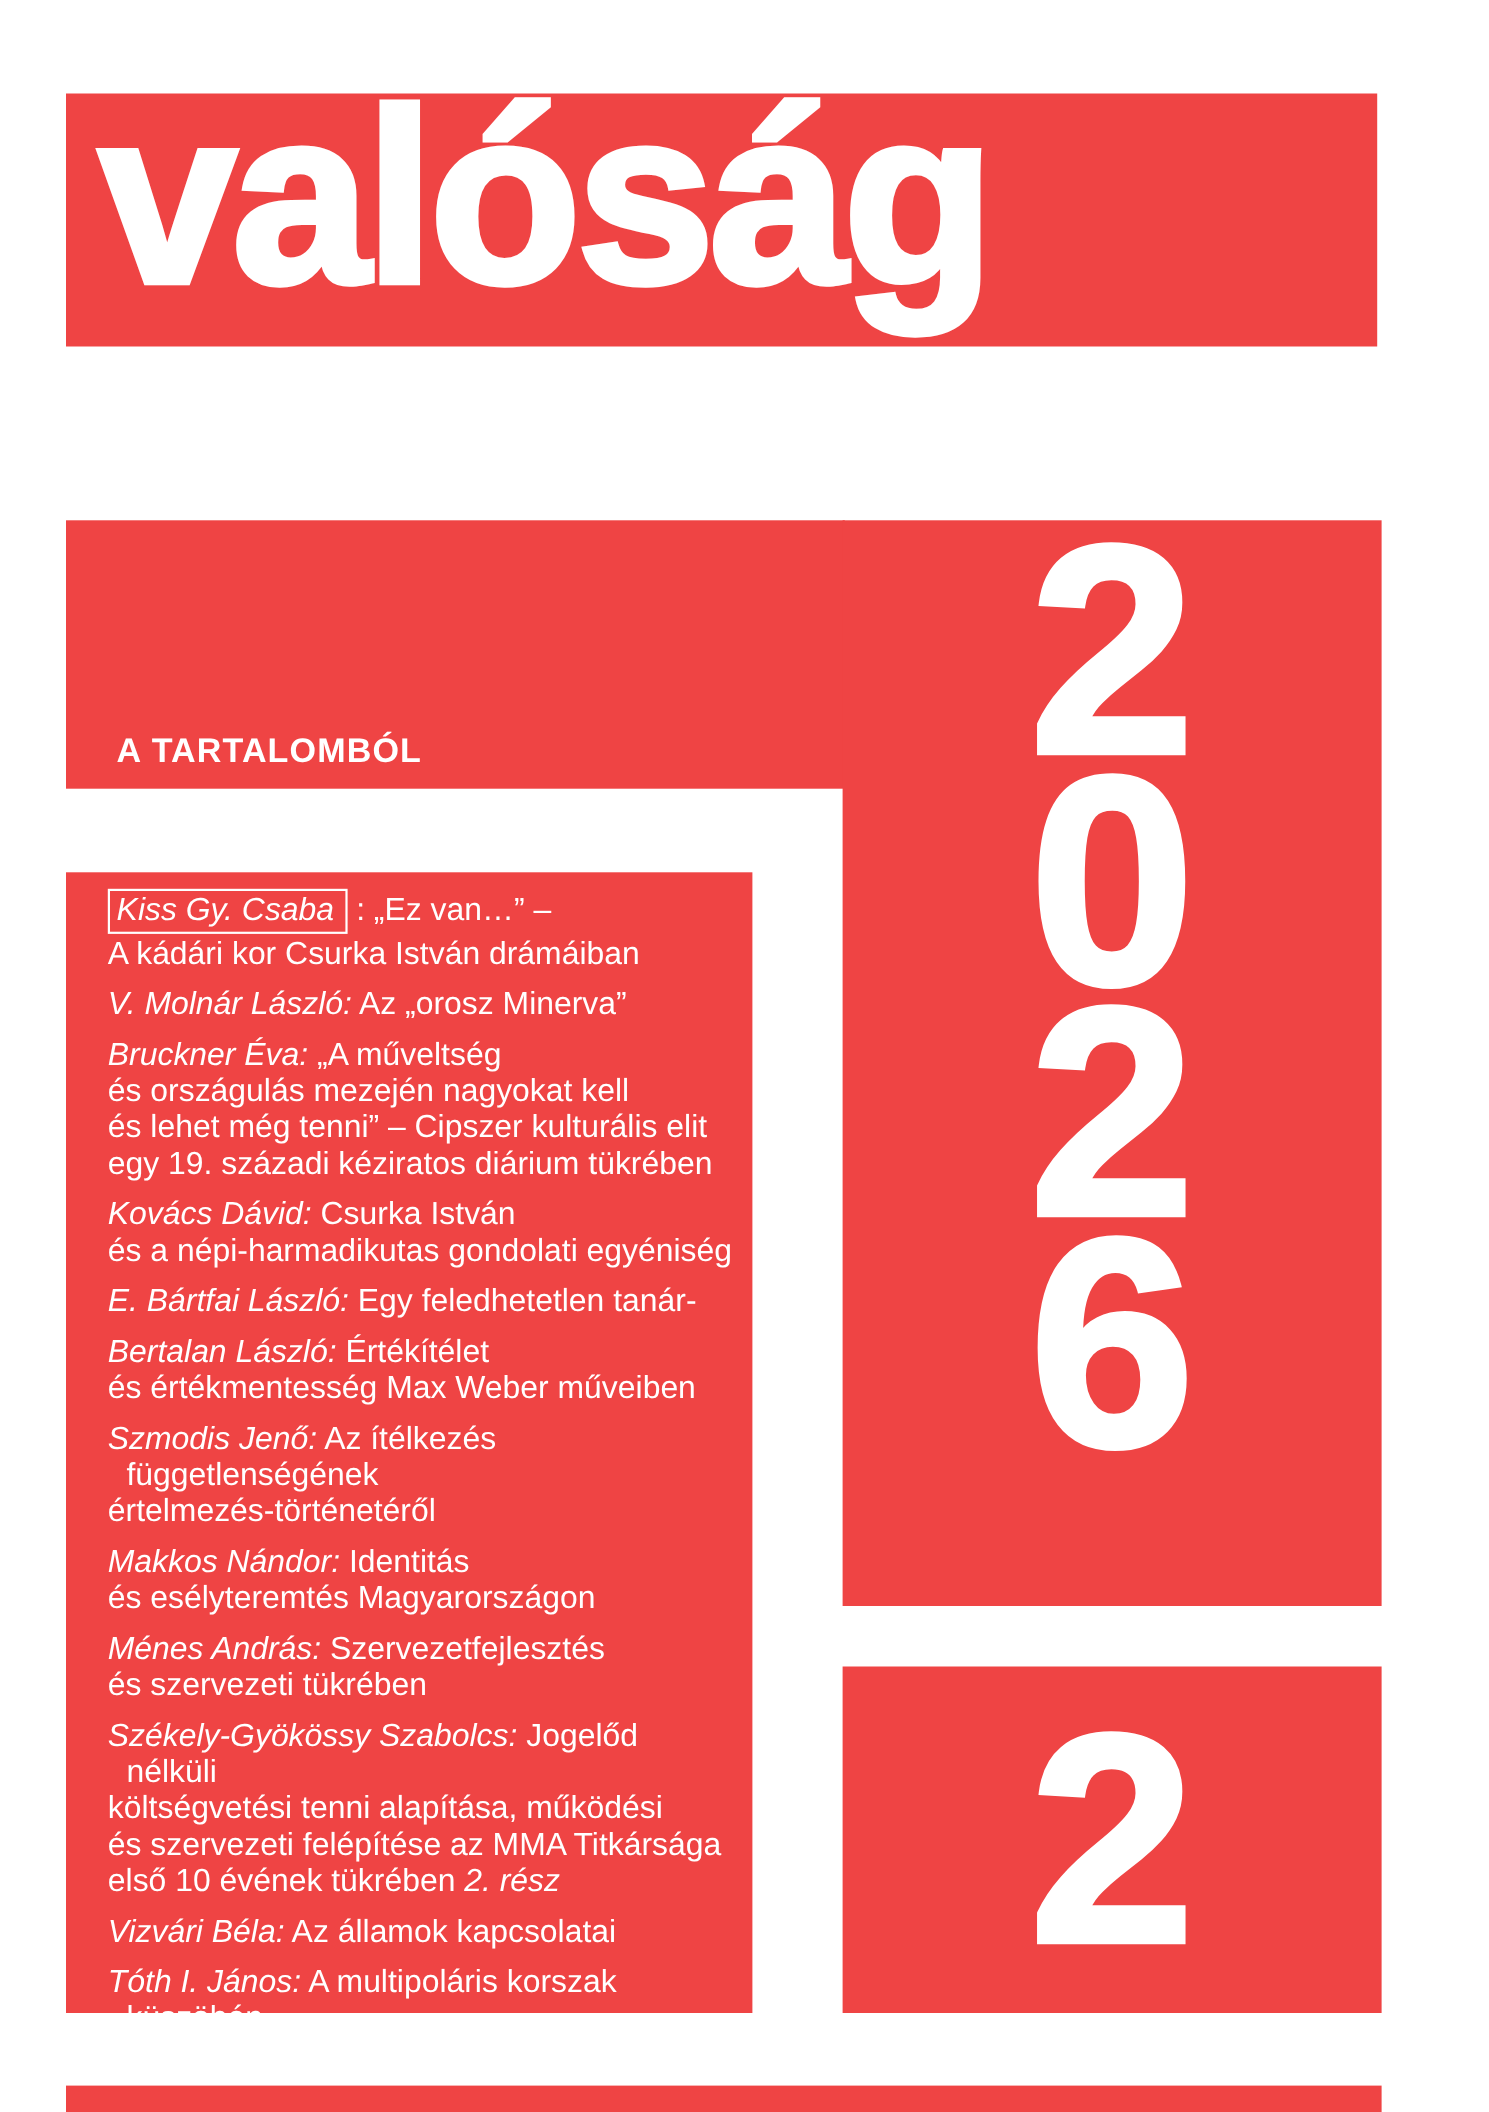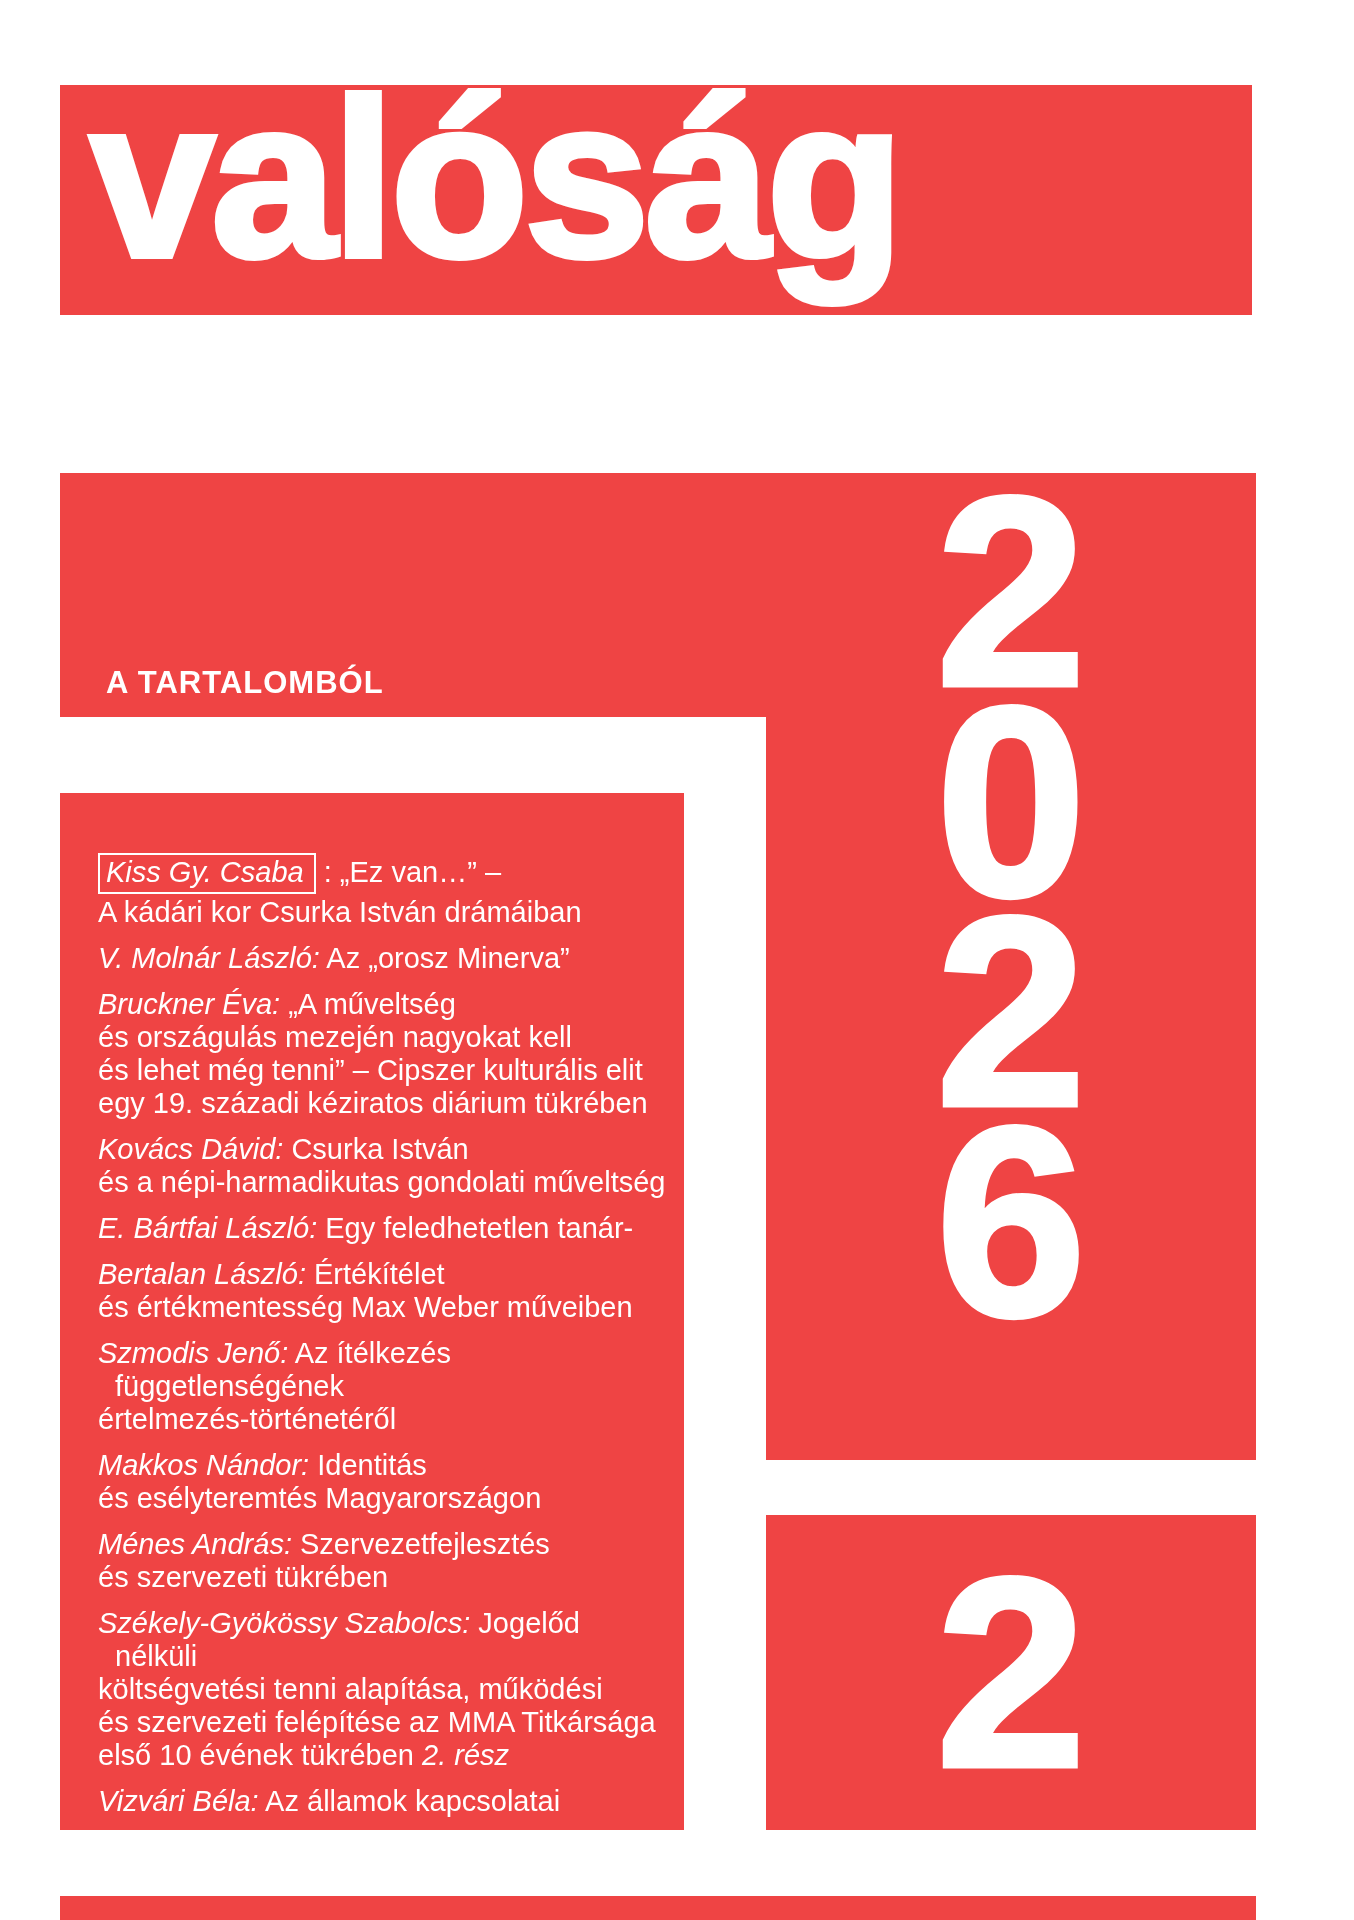--- a/index.html
+++ b/index.html
@@ -23,21 +23,21 @@
   }
   .contents-box{
     position:absolute;left:60px;top:793px;width:624px;height:1037px;
     box-sizing:border-box;padding:15px 14px 0 38px;color:#ffffff;
     font-size:29px;line-height:33px;
   }
   .entry{padding-left:17px;text-indent:-17px;margin-bottom:13px;}
   .entry .author{font-style:italic;}
   .entry .author.boxed{
     font-style:italic;border:2px solid #ffffff;display:inline-block;
-    padding:1px 10px 3px 6px;text-indent:0;margin-bottom:2px;margin-top:45px;
+    padding:1px 10px 3px 6px;text-indent:0;margin-bottom:2px;
   }
   .entry .it{font-style:italic;}
   
   .year-box{
     position:absolute;left:766px;top:473px;width:490px;height:987px;
     box-sizing:border-box;padding-top:14px;text-align:center;
   }
   .year-box .digit{
     color:#ffffff;font-size:270px;line-height:210px;font-weight:bold;
     -webkit-text-stroke:5px #ffffff;
@@ -74,21 +74,21 @@
         <div><span class="author">V. Molnár László:</span> Az „orosz Minerva”</div>
       </div>
       <div class="entry">
         <div><span class="author">Bruckner Éva:</span> „A műveltség</div>
         <div>és országulás mezején nagyokat kell</div>
         <div>és lehet még tenni” – Cipszer kulturális elit</div>
         <div>egy 19. századi kéziratos diárium tükrében</div>
       </div>
       <div class="entry">
         <div><span class="author">Kovács Dávid:</span> Csurka István</div>
-        <div>és a népi-harmadikutas gondolati műveltség</div>
+        <div>és a népi-harmadikutas gondolati egyéniség</div>
       </div>
       <div class="entry">
         <div><span class="author">E. Bártfai László:</span> Egy feledhetetlen tanár-</div>
       </div>
       <div class="entry">
         <div><span class="author">Bertalan László:</span> Értékítélet</div>
         <div>és értékmentesség Max Weber műveiben</div>
       </div>
       <div class="entry">
         <div><span class="author">Szmodis Jenő:</span> Az ítélkezés függetlenségének</div>

